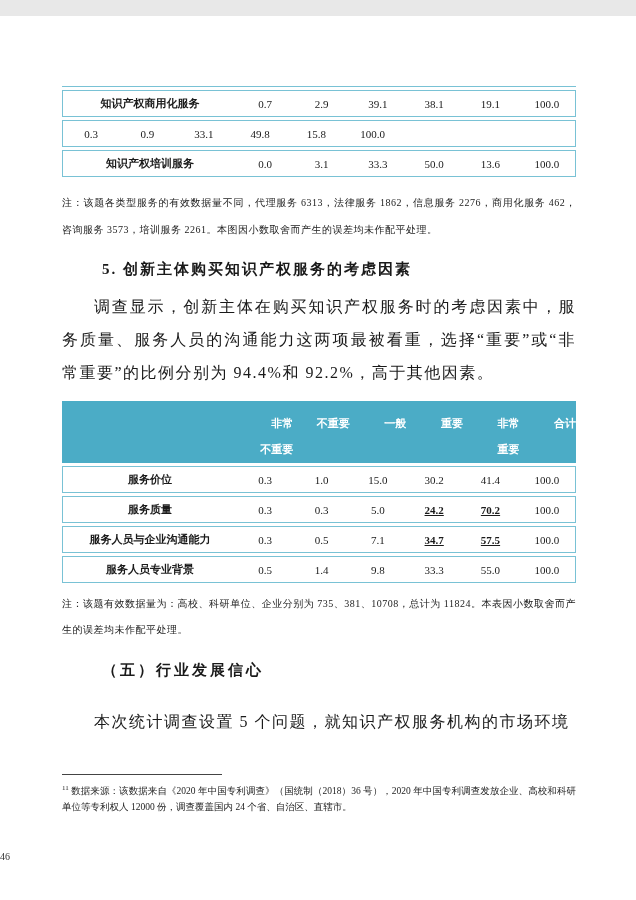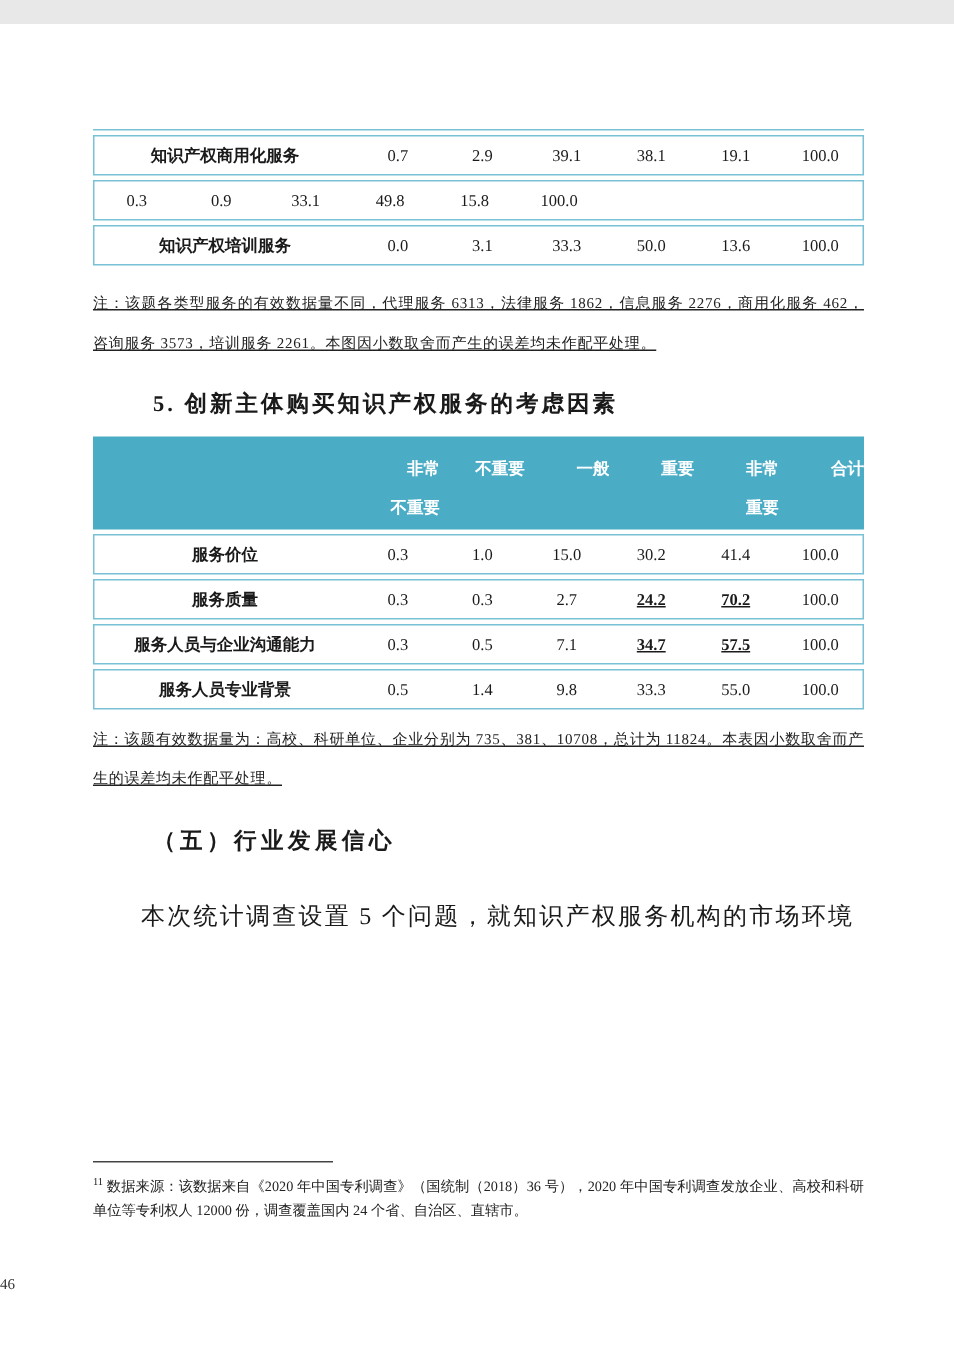--- a/index.html
+++ b/index.html
@@ -40,21 +40,20 @@
   }
   .em { font-weight:bold; text-decoration:underline; }
 
   
   .note {
     font-size:10px;
     line-height:27px;
     text-align:justify;
     color:#222;
     letter-spacing:0.5px;
-    text-decoration:underline;
   }
   .note-1 { margin-top:12px; }
   .note-2 { margin-top:8px; line-height:26px; }
 
   
   .heading-num {
     margin-top:17px;
     padding-left:40px;
     font-size:15px;
     font-weight:bold;
@@ -159,20 +158,21 @@
         <span class="cell-num">50.0</span>
         <span class="cell-num">13.6</span>
         <span class="cell-num">100.0</span>
       </div>
     </div>
 
     <p class="note note-1">注：该题各类型服务的有效数据量不同，代理服务 6313，法律服务 1862，信息服务 2276，商用化服务 462，咨询服务 3573，培训服务 2261。本图因小数取舍而产生的误差均未作配平处理。</p>
 
     <h3 class="heading-num">5. 创新主体购买知识产权服务的考虑因素</h3>
 
+    <p class="body-para">调查显示，创新主体在购买知识产权服务时的考虑因素中，服务质量、服务人员的沟通能力这两项最被看重，选择“重要”或“非常重要”的比例分别为 94.4%和 92.2%，高于其他因素。</p>
 
 
     <div class="thead-teal" style="background:#4BACC6;">
       <span class="hcell-label"></span>
       <span class="hcell">
         <span class="hline">非常</span>
         <span class="hline">不重要</span>
       </span>
       <span class="hcell">
         <span class="hline">不重要</span>
@@ -199,21 +199,21 @@
         <span class="cell-num">1.0</span>
         <span class="cell-num">15.0</span>
         <span class="cell-num">30.2</span>
         <span class="cell-num">41.4</span>
         <span class="cell-num">100.0</span>
       </div>
       <div class="trow">
         <span class="cell-label">服务质量</span>
         <span class="cell-num">0.3</span>
         <span class="cell-num">0.3</span>
-        <span class="cell-num">2.7</span>
+        <span class="cell-num">5.0</span>
         <span class="cell-num em">24.2</span>
         <span class="cell-num em">70.2</span>
         <span class="cell-num">100.0</span>
       </div>
       <div class="trow">
         <span class="cell-label">服务人员与企业沟通能力</span>
         <span class="cell-num">0.3</span>
         <span class="cell-num">0.5</span>
         <span class="cell-num">7.1</span>
         <span class="cell-num em">34.7</span>

